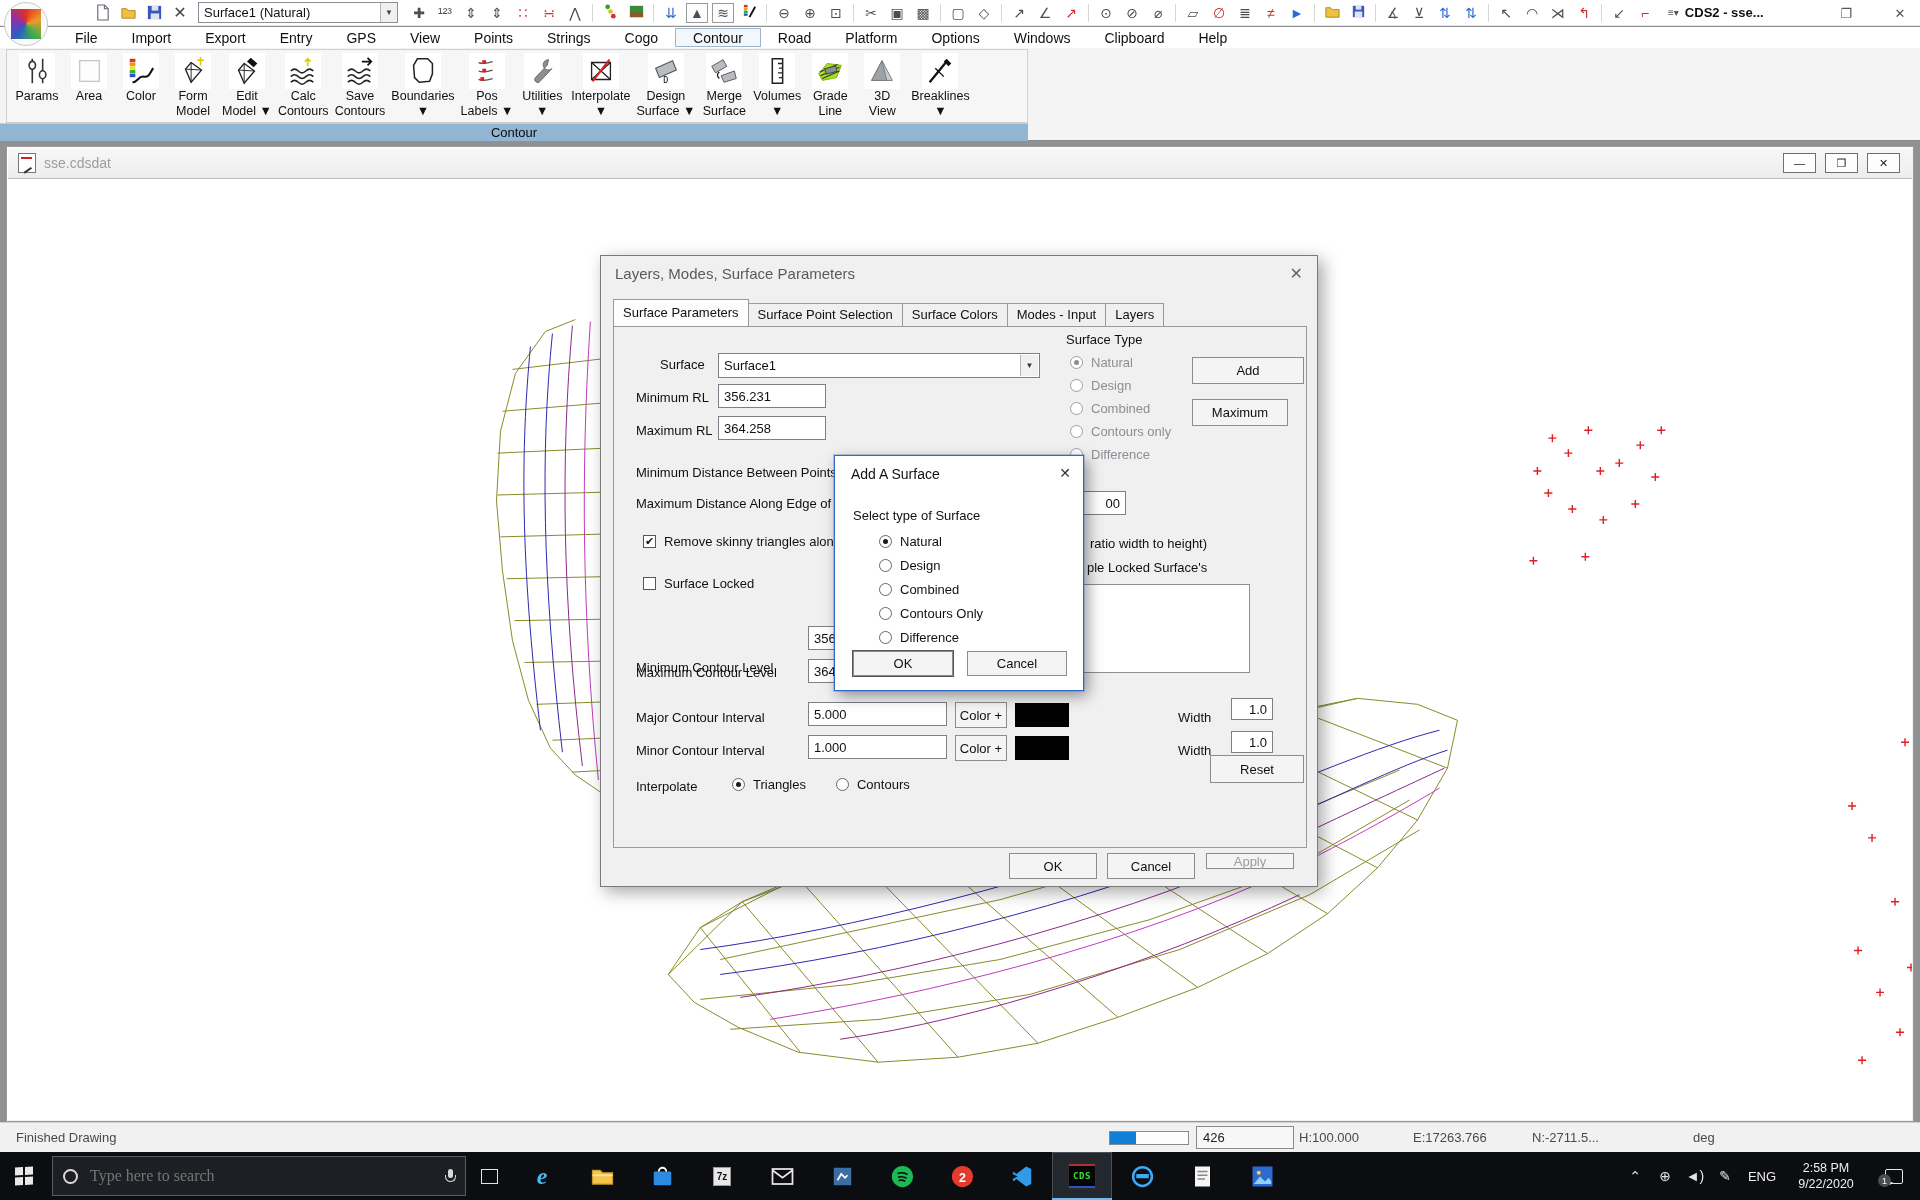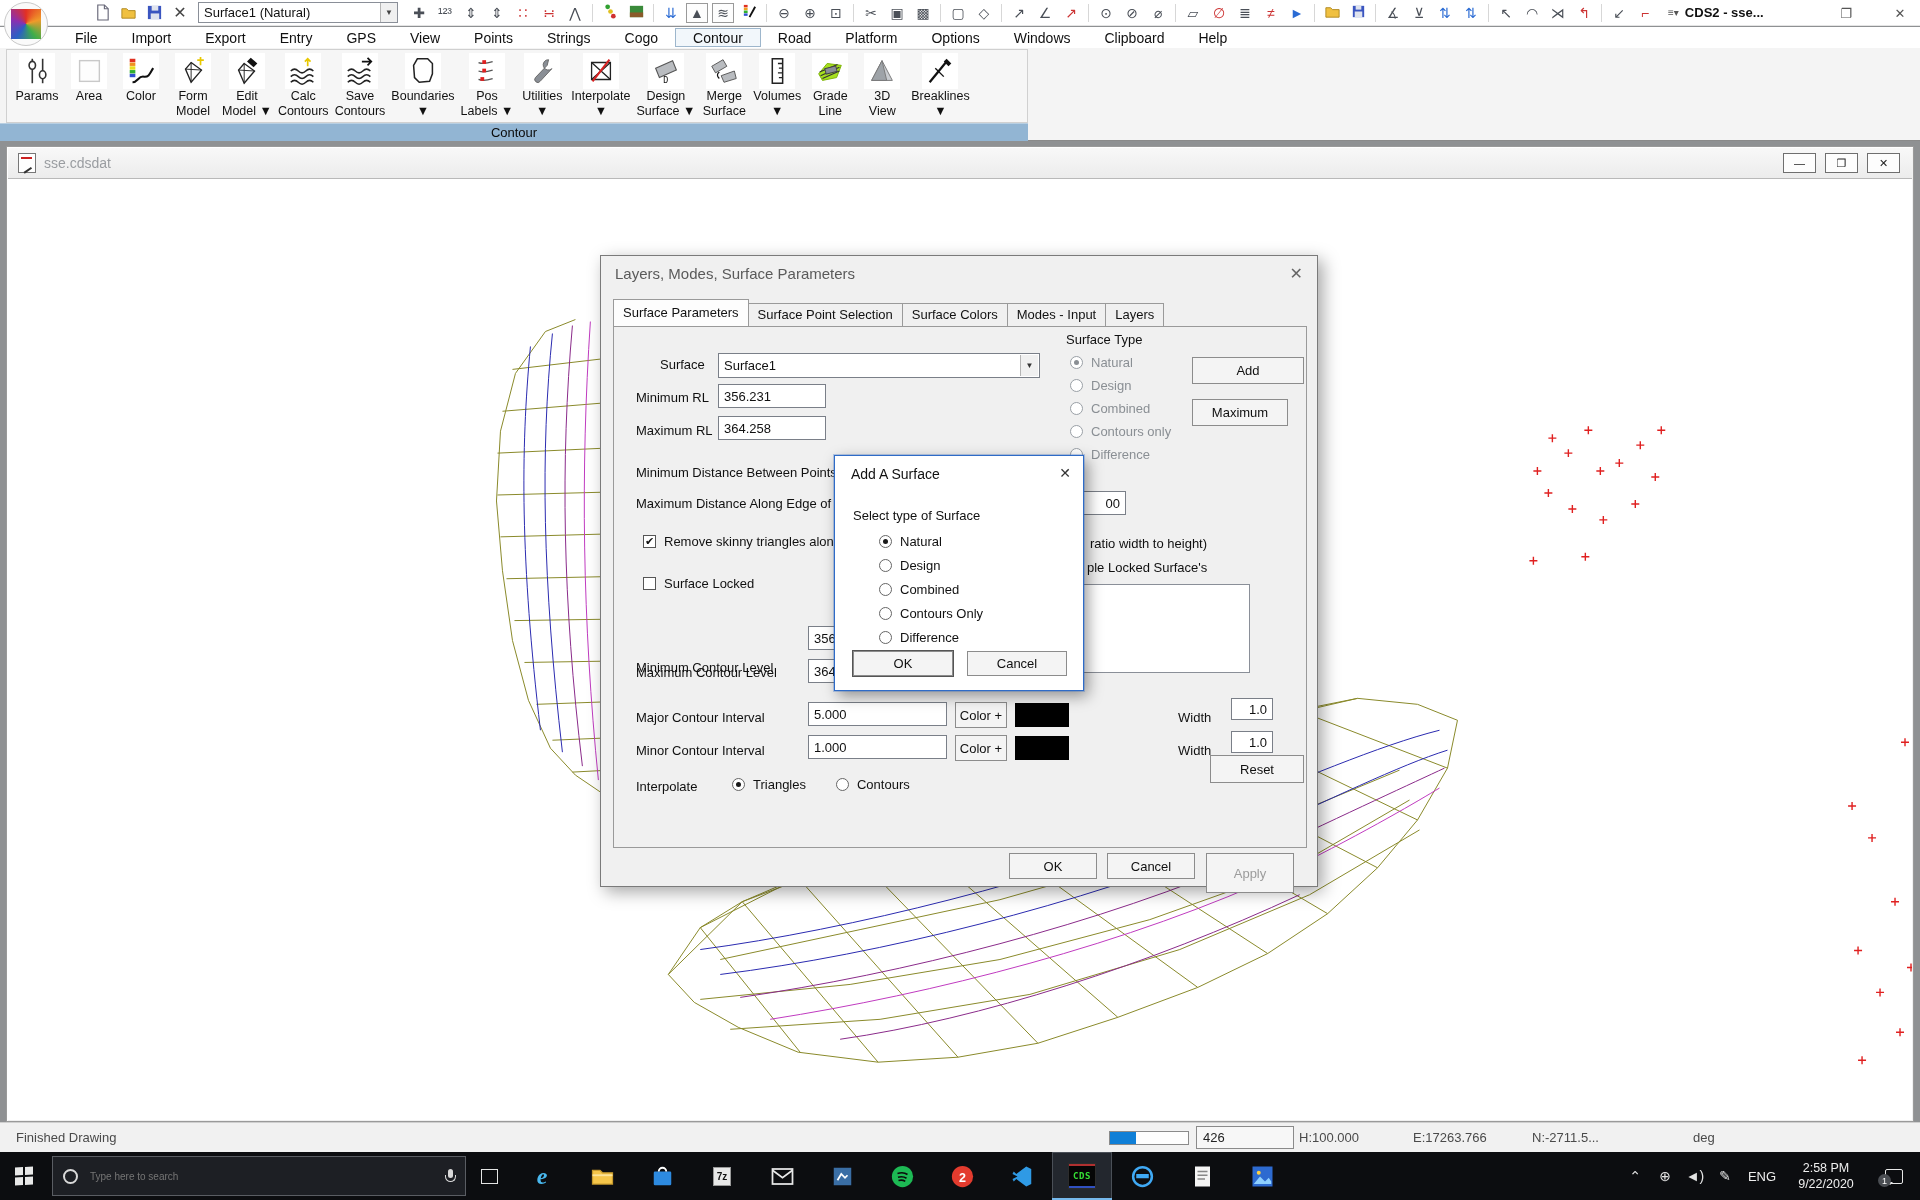--- a/index.html
+++ b/index.html
@@ -95,21 +95,21 @@
   .progress .fill{height:100%;background:#0f7fd7;}
   .counterbox{position:absolute;left:1196px;top:3px;width:98px;height:23px;border:1px solid #8a8a8a;background:#f7f7f7;display:flex;align-items:center;padding-left:6px;color:#222;}
 
   
   .taskbar{position:absolute;left:0;top:1152px;width:1920px;height:48px;background:#0c0d10;display:flex;align-items:center;}
   .start{width:48px;height:48px;display:flex;align-items:center;justify-content:center;}
   .start .wlogo{display:grid;grid-template-columns:8px 8px;grid-template-rows:8px 8px;gap:1.5px;transform:skewY(-3deg);}
   .start .wlogo span{background:#e8e8e8;}
   .searchbox{width:414px;height:40px;margin-left:4px;background:#1d1f24;border:1px solid #5a5d63;display:flex;align-items:center;padding:0 10px;gap:10px;}
   .searchbox .ring{width:15px;height:15px;border:2px solid #d9d9d9;border-radius:50%;flex:none;}
-  .searchbox input{flex:1;background:transparent;border:none;outline:none;color:#c4c6c9;font-size:10px;font-family:Liberation Sans, sans-serif;}
+  .searchbox input{flex:1;background:transparent;border:none;outline:none;color:#c4c6c9;font-size:16px;font-family:Liberation Serif, serif;}
   .mic{width:10px;height:15px;position:relative;flex:none;}
   .mic::before{content:"";position:absolute;left:3px;top:0;width:5px;height:9px;border-radius:3px;background:#d9d9d9;}
   .mic::after{content:"";position:absolute;left:0;top:6px;width:9px;height:6px;border:1.5px solid #d9d9d9;border-top:none;border-radius:0 0 6px 6px;}
   .taskview{width:46px;height:48px;display:flex;align-items:center;justify-content:center;}
   .taskview .tv{width:17px;height:15px;border:1.6px solid #e4e4e4;position:relative;background:transparent;}
   .task-slot{width:60px;height:48px;display:flex;align-items:center;justify-content:center;position:relative;}
   .task-slot.active{background:#23272e;box-shadow:inset 0 -2px 0 #76b9ed,inset 0 0 0 1px #4a4f57;}
   .task-ic{display:flex;align-items:center;justify-content:center;}
   .task-ic svg{width:25px;height:25px;}
   .tkg{font-size:24px;font-family:"Liberation Serif",serif;}
@@ -819,21 +819,21 @@
           <span>Maximum</span>
         </div>
     </div>
 
     <div class="btn" style="left:408px;top:597px;width:88px;height:26px;">
         <span>OK</span>
       </div>
     <div class="btn" style="left:506px;top:597px;width:88px;height:26px;">
         <span>Cancel</span>
       </div>
-    <div class="btn disabled" style="left:605px;top:597px;width:88px;height:40px;">
+    <div class="btn disabled" style="left:605px;top:597px;width:88px;height:16px;">
         <span>Apply</span>
       </div>
   </div>
 
   <div class="adddlg">
     <span class="t">Add A Surface</span>
     <span class="x">✕</span>
     <div class="add-body">
       <span class="lbl" style="left:18px;top:16px;">Select type of Surface</span>
       <div style="position:absolute;left:44px;top:42px;">

